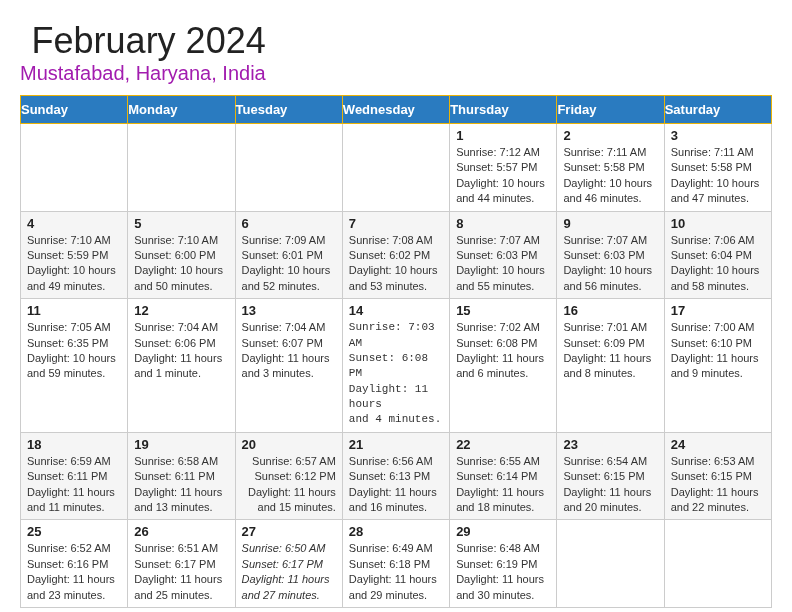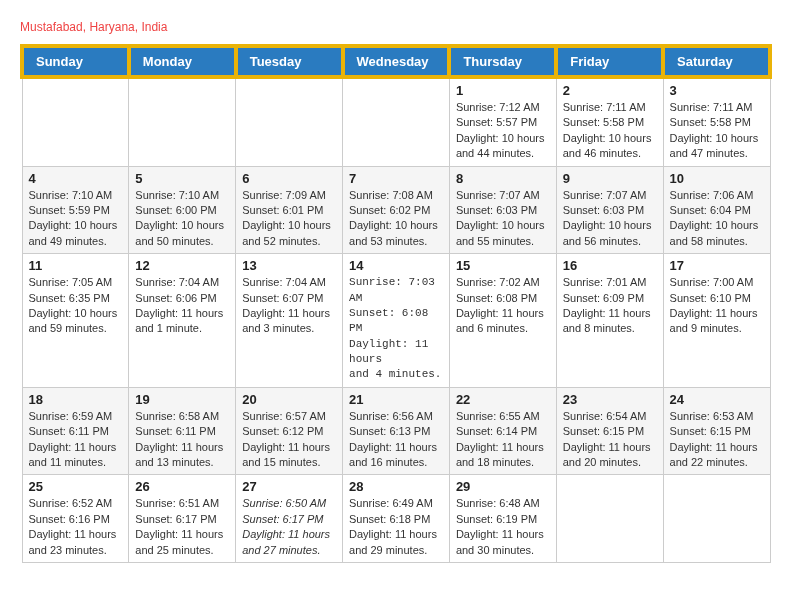--- a/index.html
+++ b/index.html
@@ -32,35 +32,35 @@
       width: 32px;
       height: 32px;
     }
     .title-block { text-align: right; }
     .month-title {
       font-size: 36px;
       font-weight: normal;
       color: #222;
     }
     .location-title {
-      font-size: 12px;
-      color: #ef4444;
+      font-size: 20px;
+      color: #a21caf;
     }
     .calendar {
       width: 100%;
       border-collapse: collapse;
       border: 1px solid #ccc;
     }
     .calendar th {
       background-color: #2a7bc0;
       color: #fff;
       text-align: left;
-      padding: 6px 12px;
+      padding: 6px 0;
       font-size: 13px;
-      border: 4px solid #eab308;
+      border: 1px solid #eab308;
     }
     .calendar td {
       vertical-align: top;
       padding: 4px 6px;
       border: 1px solid #ccc;
       width: calc(100% / 7);
       min-height: 80px;
       font-size: 11px;
       color: #222;
       background: #fff;
@@ -80,20 +80,21 @@
     }
     .empty-cell {
       background: #fff !important;
     }
   </style>
 </head>
 <body>
 
 <div class="header">
   <div class="title-block">
+    <div class="month-title">February 2024</div>
     <div class="location-title">Mustafabad, Haryana, India</div>
   </div>
 </div>
 
 <table class="calendar">
   <thead>
     <tr>
     <th>Sunday</th>
         <th>Monday</th>
         <th>Tuesday</th>
@@ -243,21 +244,21 @@
         </td>
         <td>
           <span class="day-num">19</span>
           <div class="day-info" style="white-space: pre-line;">Sunrise: 6:58 AM
 Sunset: 6:11 PM
 Daylight: 11 hours
 and 13 minutes.</div>
         </td>
         <td>
           <span class="day-num">20</span>
-          <div class="day-info" style="white-space: pre-line;">Sunrise: 6:57 AM
+          <div class="day-info" style="white-space: pre-line; text-align: right;">Sunrise: 6:57 AM
 Sunset: 6:12 PM
 Daylight: 11 hours
 and 15 minutes.</div>
         </td>
         <td>
           <span class="day-num">21</span>
           <div class="day-info" style="white-space: pre-line;">Sunrise: 6:56 AM
 Sunset: 6:13 PM
 Daylight: 11 hours
 and 16 minutes.</div>

